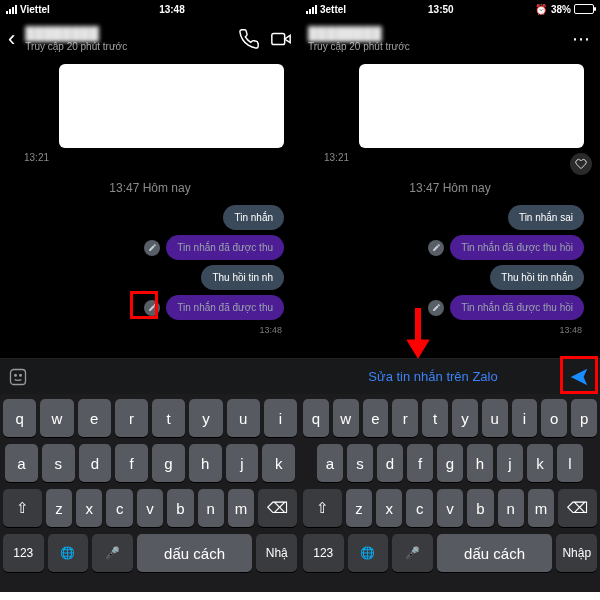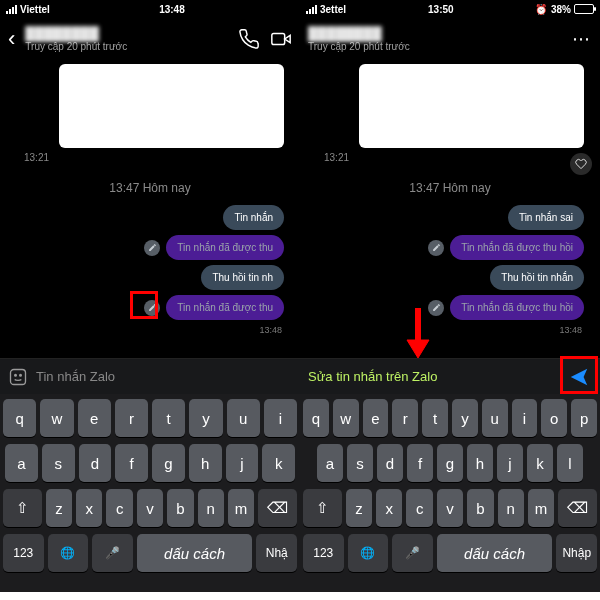--- a/index.html
+++ b/index.html
@@ -34,29 +34,29 @@
   .ed{width:16px;height:16px;border-radius:50%;background:#575e66;display:flex;align-items:center;justify-content:center;flex-shrink:0;}
   .ed svg{width:9px;height:9px;fill:#c8ced4;}
   .tiny-ts{font-size:9px;color:#7a7a7a;text-align:right;margin-right:2px;margin-top:2px;}
   .heart{width:22px;height:22px;border-radius:50%;background:rgba(60,60,60,.7);position:absolute;right:8px;top:153px;display:flex;align-items:center;justify-content:center;}
   .heart svg{width:12px;height:12px;fill:none;stroke:#ddd;stroke-width:2;}
   
   .ibar{position:absolute;left:0;right:0;top:358px;height:36px;background:#18191b;display:flex;align-items:center;padding:0 8px;gap:8px;border-top:1px solid #222;}
   .ibar .sm{width:20px;height:20px;}
   .ibar .sm svg{stroke:#9a9a9a;fill:none;stroke-width:1.6;}
   .ibar .txt{flex:1;font-size:13px;color:#888;}
-  .ibar .txt.typed{color:#bef264;}
+  .ibar .txt.typed{color:#3b82f6;text-align:center;}
   .send{width:26px;height:26px;display:flex;align-items:center;justify-content:center;}
   .send svg{fill:#1a8cff;}
   
   .kb{position:absolute;left:0;right:0;bottom:0;top:394px;background:#1c1c1e;padding:5px 3px 3px;}
   .krow{display:flex;gap:4px;margin-bottom:7px;justify-content:center;}
   .key{background:#575a60;color:#fff;border-radius:5px;height:38px;display:flex;align-items:center;justify-content:center;font-size:15px;flex:1;min-width:0;box-shadow:0 1px 0 #000;}
   .key.dark{background:#3a3b3f;}
-  .key.sp{flex:4;font-style:italic;}
+  .key.sp{flex:4;}
   .key.fn{flex:1.4;font-size:12px;}
   .key.sh{flex:1.3;}
   
   .redbox{position:absolute;border:3px solid #ff0000;pointer-events:none;}
   .arrow{position:absolute;pointer-events:none;}
   .arrow svg{fill:#ff0000;stroke:#ff0000;}
 </style>
 </head>
 <body>
 
@@ -123,21 +123,20 @@
       <div class="tiny-ts">13:48</div>
     </div>
     <div class="redbox" style="left:130px;top:291px;width:28px;height:28px;"></div>
     <div class="ibar">
       <div class="sm"><svg viewBox="0 0 24 24">
             <rect x="3" y="3" width="18" height="18" rx="4"></rect>
             <circle cx="9" cy="10" r="1" fill="#9a9a9a"></circle>
             <circle cx="15" cy="10" r="1" fill="#9a9a9a"></circle>
             <path d="M8 15c1.3 1.3 6.7 1.3 8 0"></path>
           </svg></div>
-      <div class="txt">Tin nhắn Zalo</div>
     </div>
     <div class="kb">
       <div class="krow">
           <div class="key">q</div>
           <div class="key">w</div>
           <div class="key">e</div>
           <div class="key">r</div>
           <div class="key">t</div>
           <div class="key">y</div>
           <div class="key">u</div>

